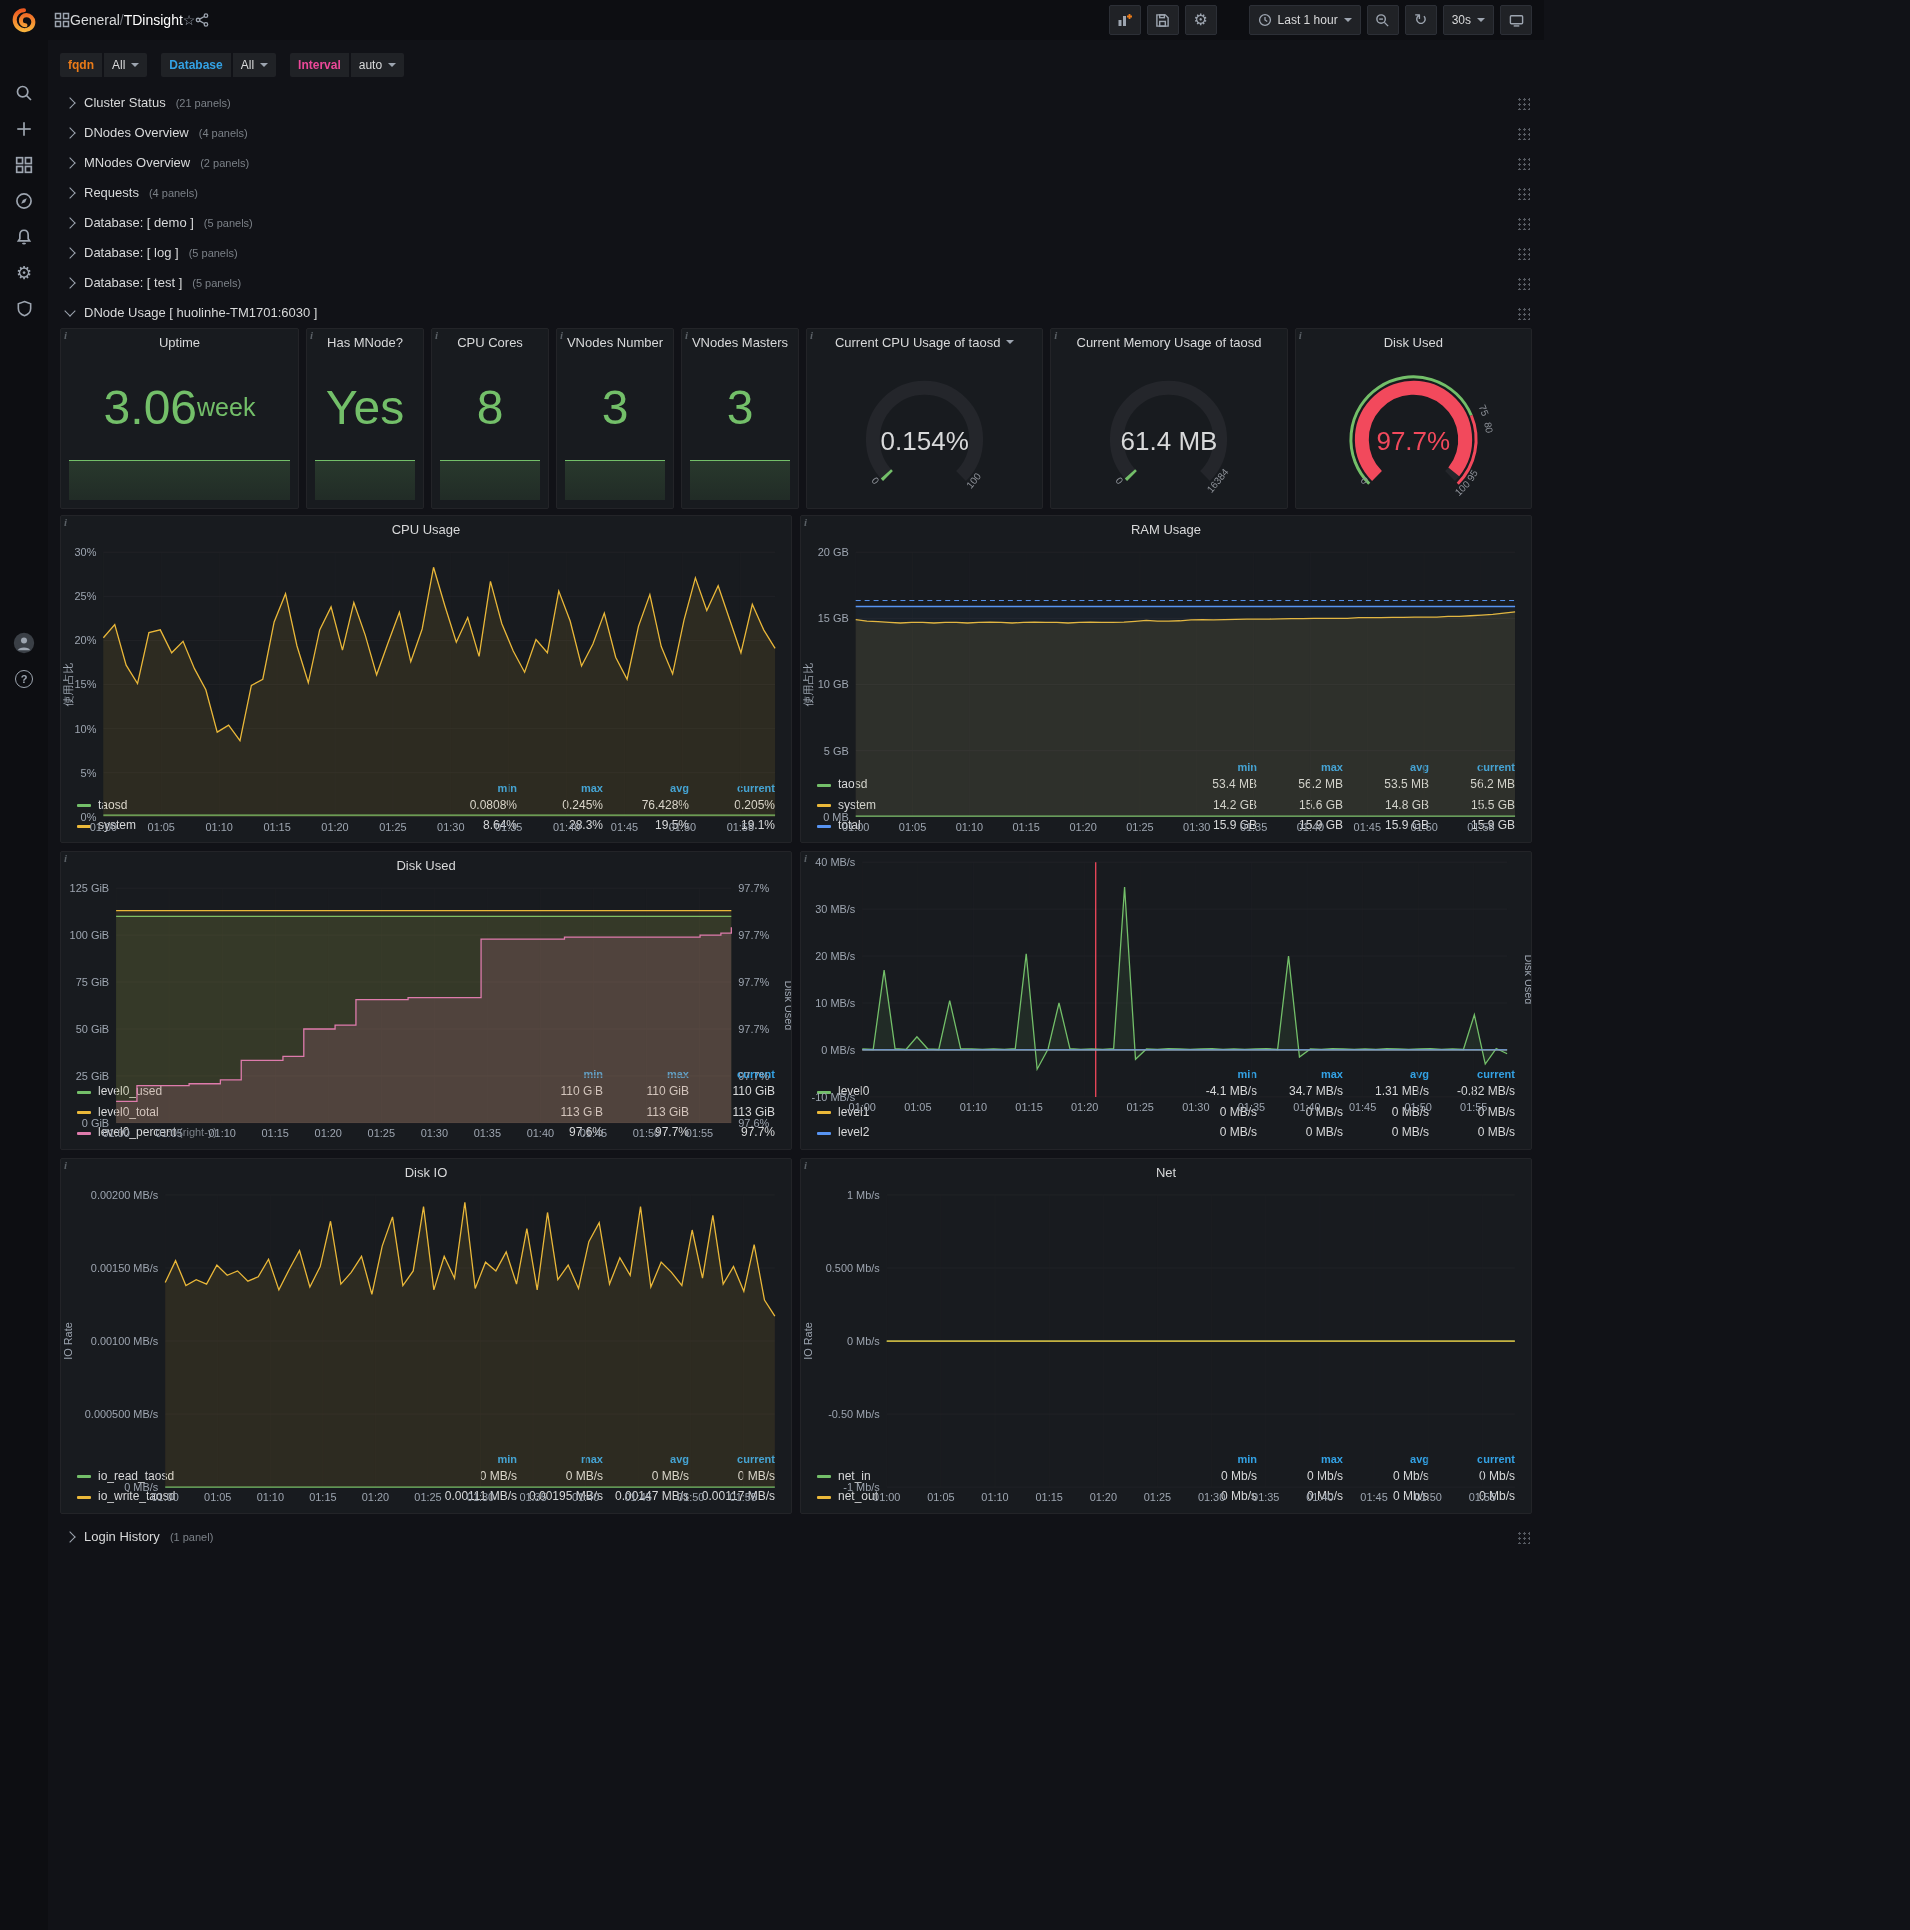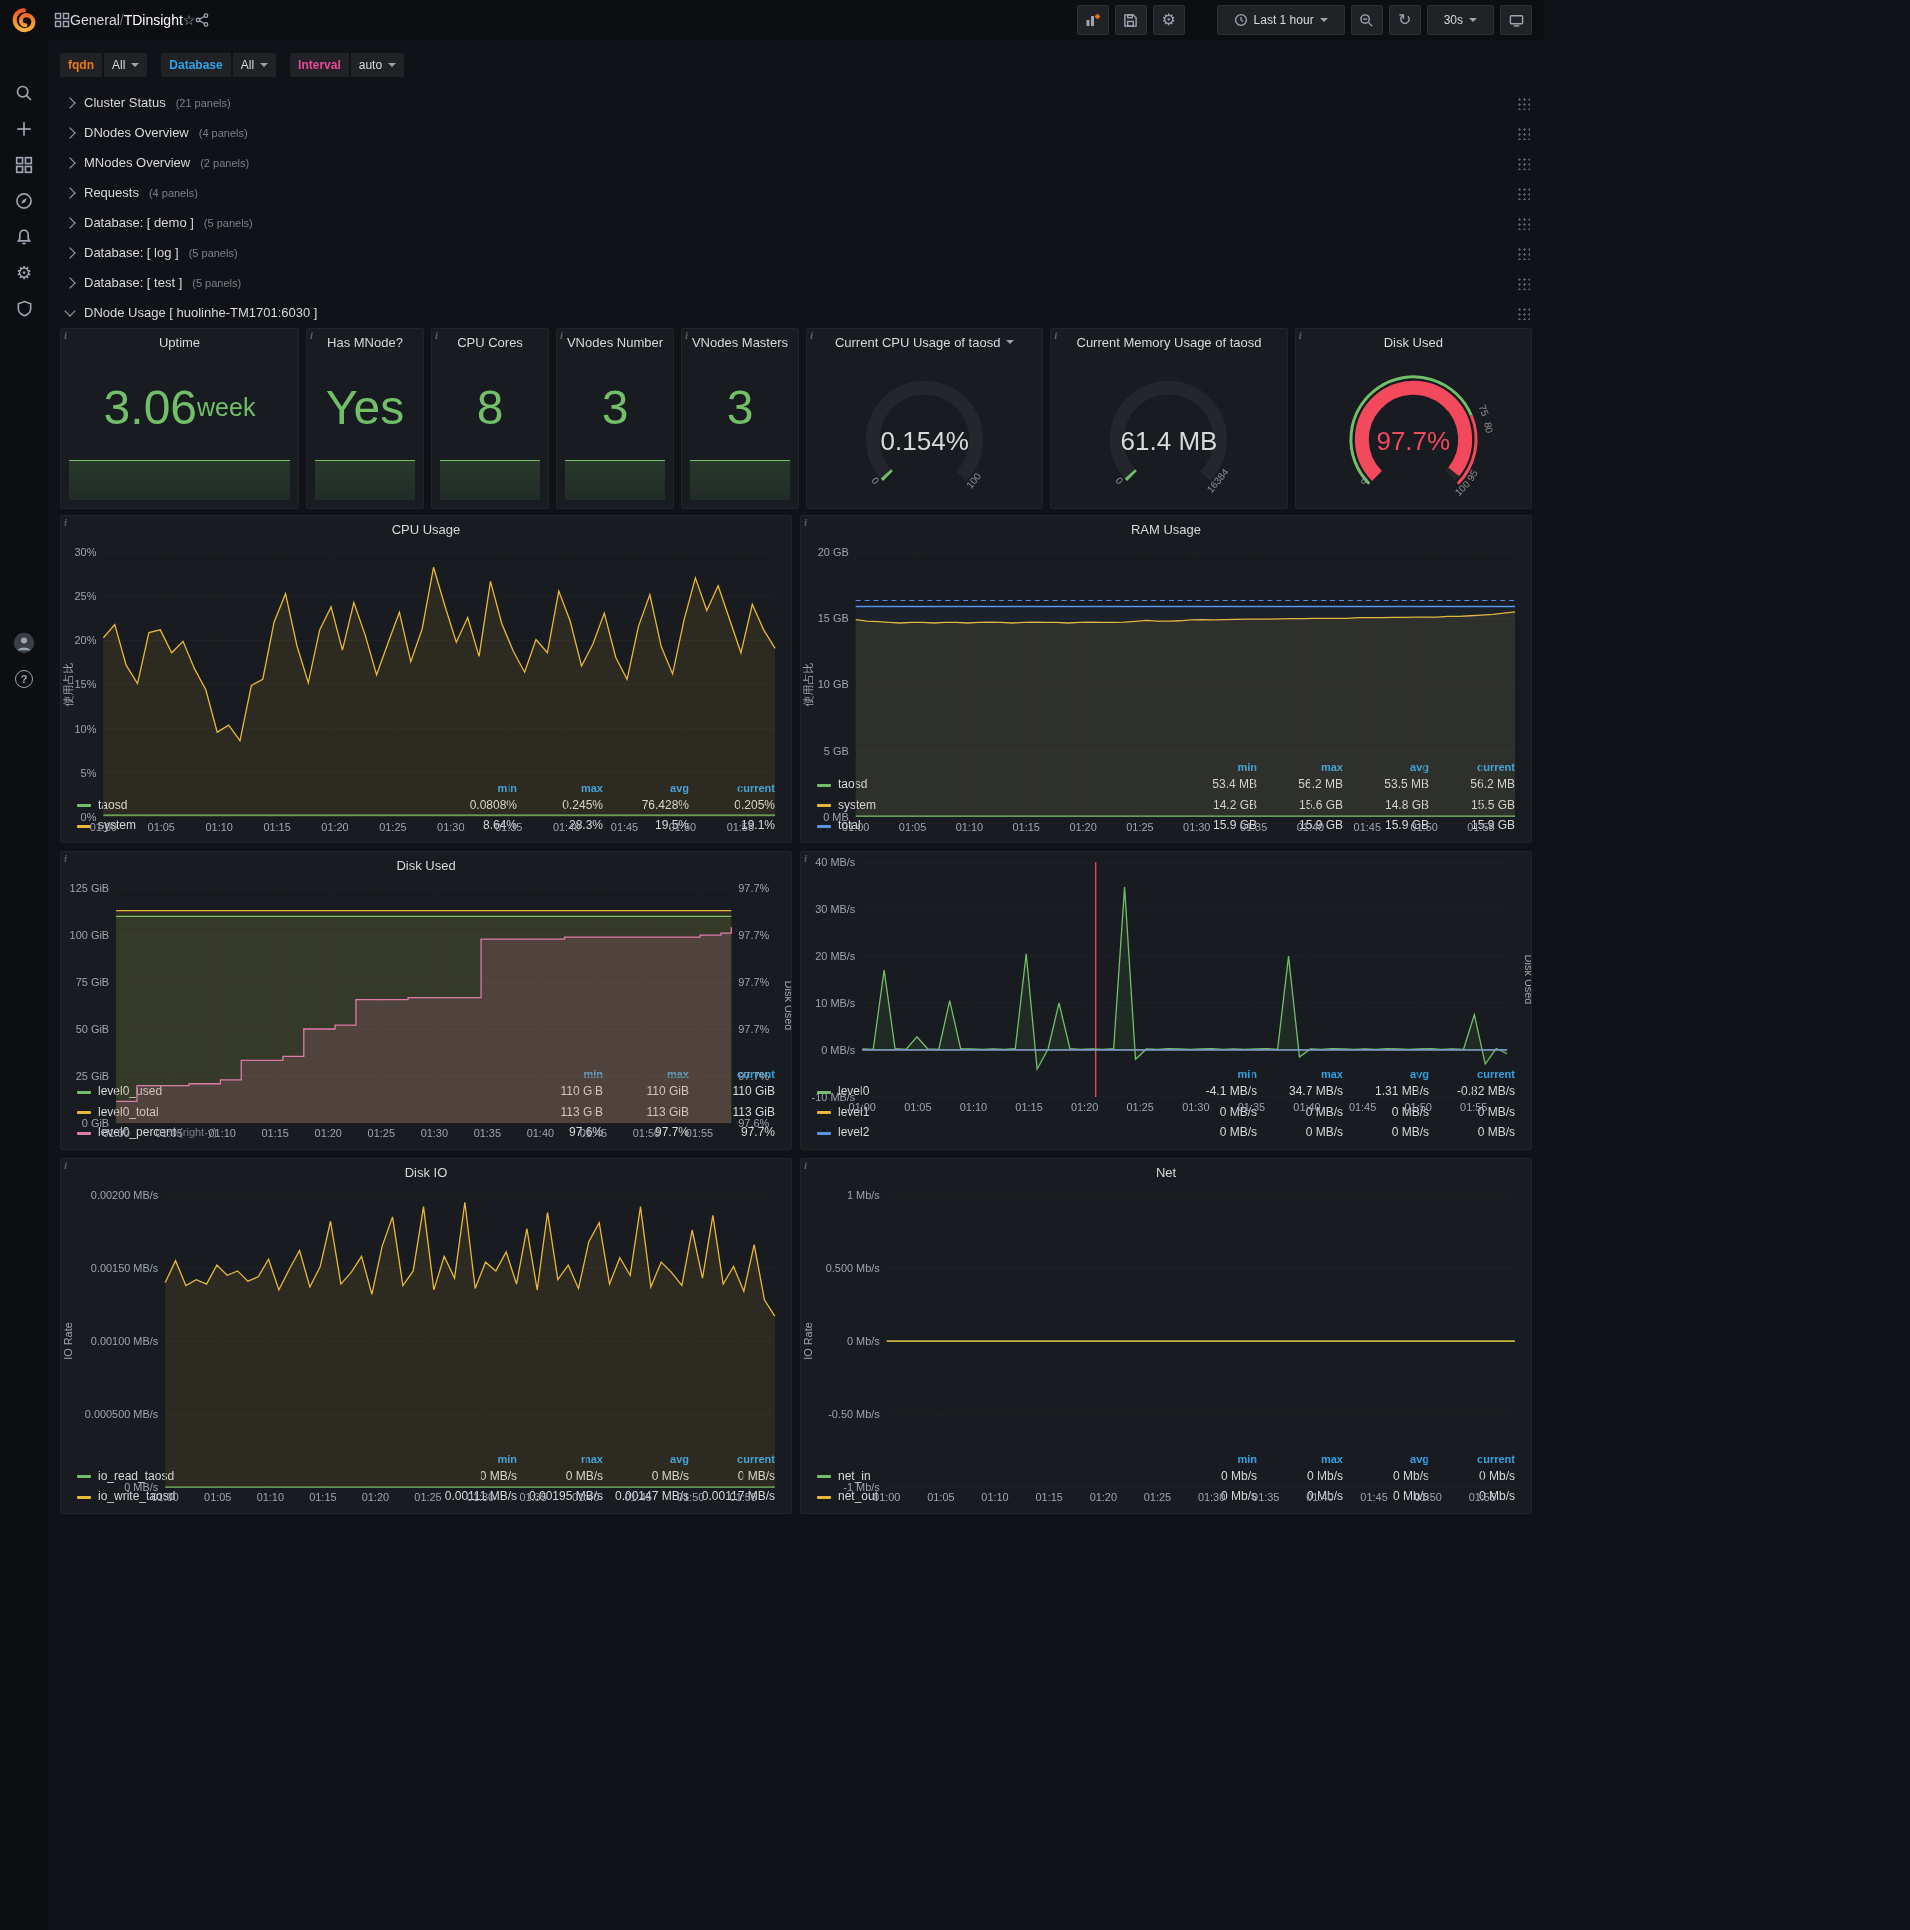--- a/index.html
+++ b/index.html
@@ -10,21 +10,21 @@
 
 .topnav{height:40px;display:flex;align-items:center;background:#0d0e12;padding-right:12px}
 .logo-box{width:48px;height:40px;display:flex;align-items:center;justify-content:center;flex:0 0 48px;cursor:pointer}
 .crumb{display:flex;align-items:center;gap:0;padding-left:6px}
 .crumb .apps-icon{color:#9da5b0}
 .crumb-section{color:#d8d9da;font-size:14px;cursor:pointer}
 .crumb-sep{color:#6c7077;font-size:14px}
 .crumb-page{color:#fff;font-size:14px;cursor:pointer}
 .crumb .star{color:#9da5b0;font-size:14px;cursor:pointer}
 .nav-right{margin-left:auto;display:flex;align-items:center;gap:6px}
-.icon-btn,.nav-btn{background:#202226;border:1px solid #2c2f36;border-radius:2px;color:#d8d9da;height:30px;display:flex;align-items:center;gap:6px;padding:0 16px;cursor:pointer;font-size:12px;font-family:inherit}
+.icon-btn,.nav-btn{background:#202226;border:1px solid #2c2f36;border-radius:2px;color:#d8d9da;height:30px;display:flex;align-items:center;gap:6px;padding:0 8px;cursor:pointer;font-size:12px;font-family:inherit}
 .icon-btn{width:32px;justify-content:center;padding:0}
 .gap-left{margin-left:26px}
 .caret{width:0;height:0;border-left:4px solid transparent;border-right:4px solid transparent;border-top:4px solid #9da5b0;display:inline-block}
 .glyph{font-size:16px;line-height:1;color:#9da5b0}
 svg.mono{stroke:#9da5b0;fill:none;stroke-width:1.5}
 
 
 .sidenav{position:absolute;top:40px;left:0;bottom:0;width:48px;background:#0d0e12}
 .side-icons{display:flex;flex-direction:column;align-items:center;margin-top:42px;gap:15px}
 .side-item{width:24px;height:21px;display:flex;align-items:center;justify-content:center;cursor:pointer;color:#9da5b0}
@@ -900,16 +900,22 @@
                   <td class="val">0 Mb/s</td>
                   <td class="val">0 Mb/s</td>
                   <td class="val">0 Mb/s</td>
                 </tr>
               </tbody>
             </table>
           </div>
       </div>
     </div>
 
+    <div class="row-header mb12">
+      <span class="chev"></span>
+      <span class="row-title">Login History</span>
+      <span class="row-count">(1 panel)</span>
+      <span class="drag-handle"></span>
+    </div>
 
   </main>
 </div>
 
 
 </body></html>

